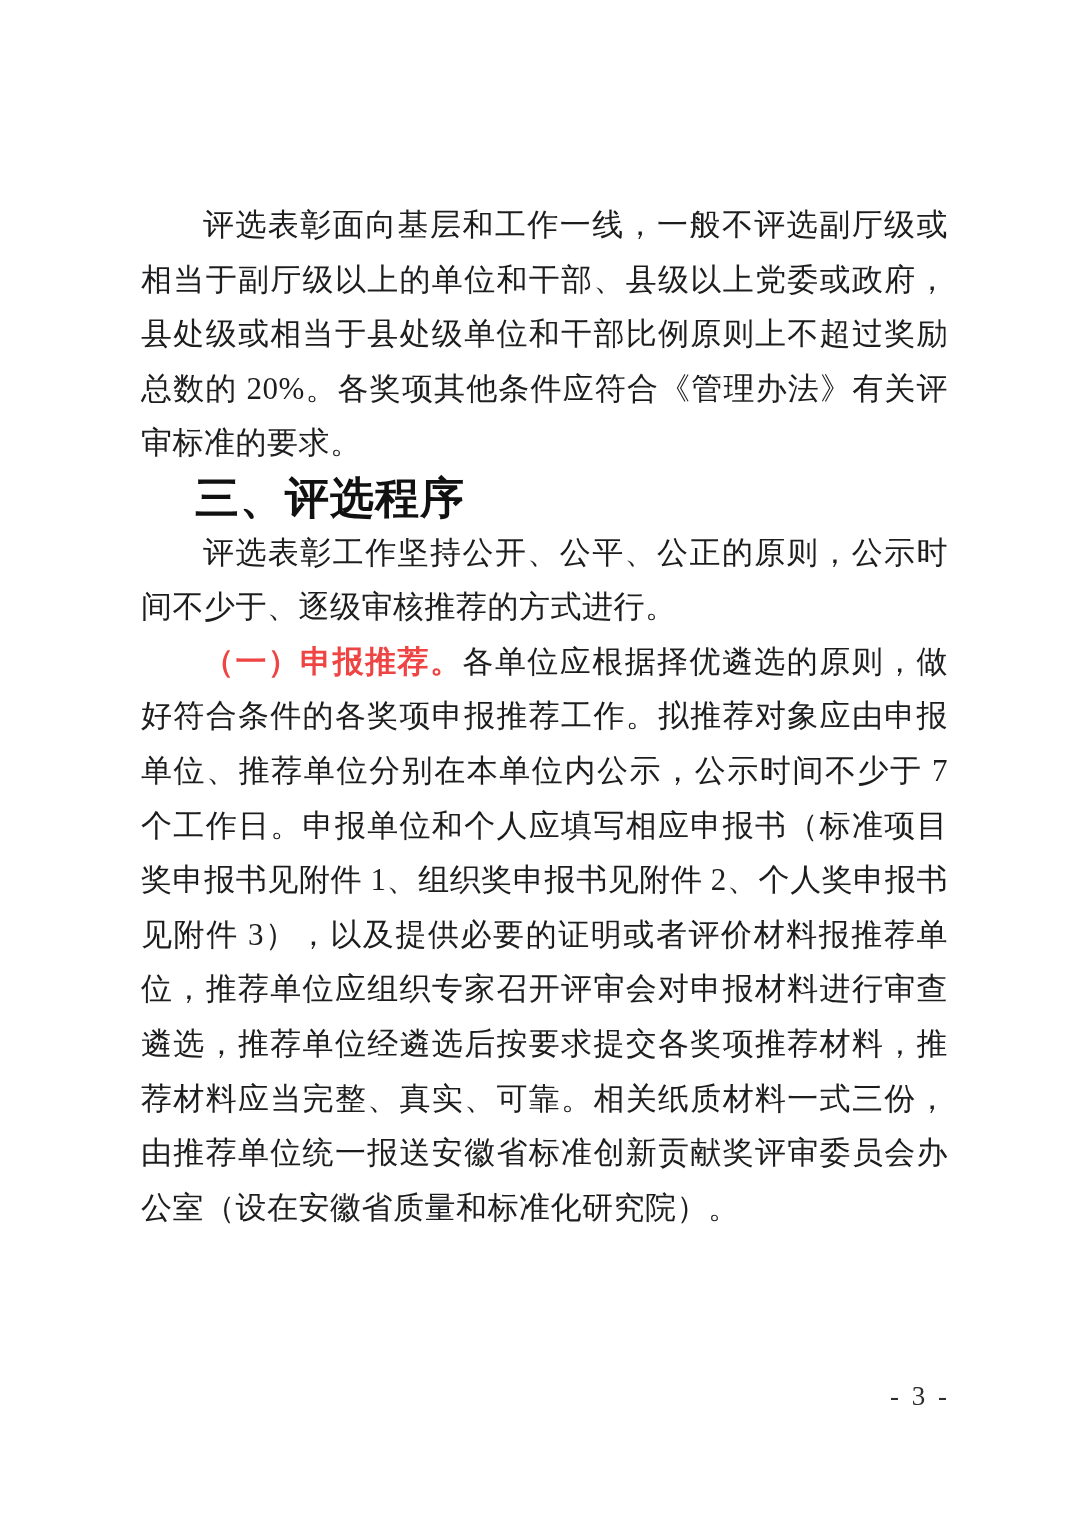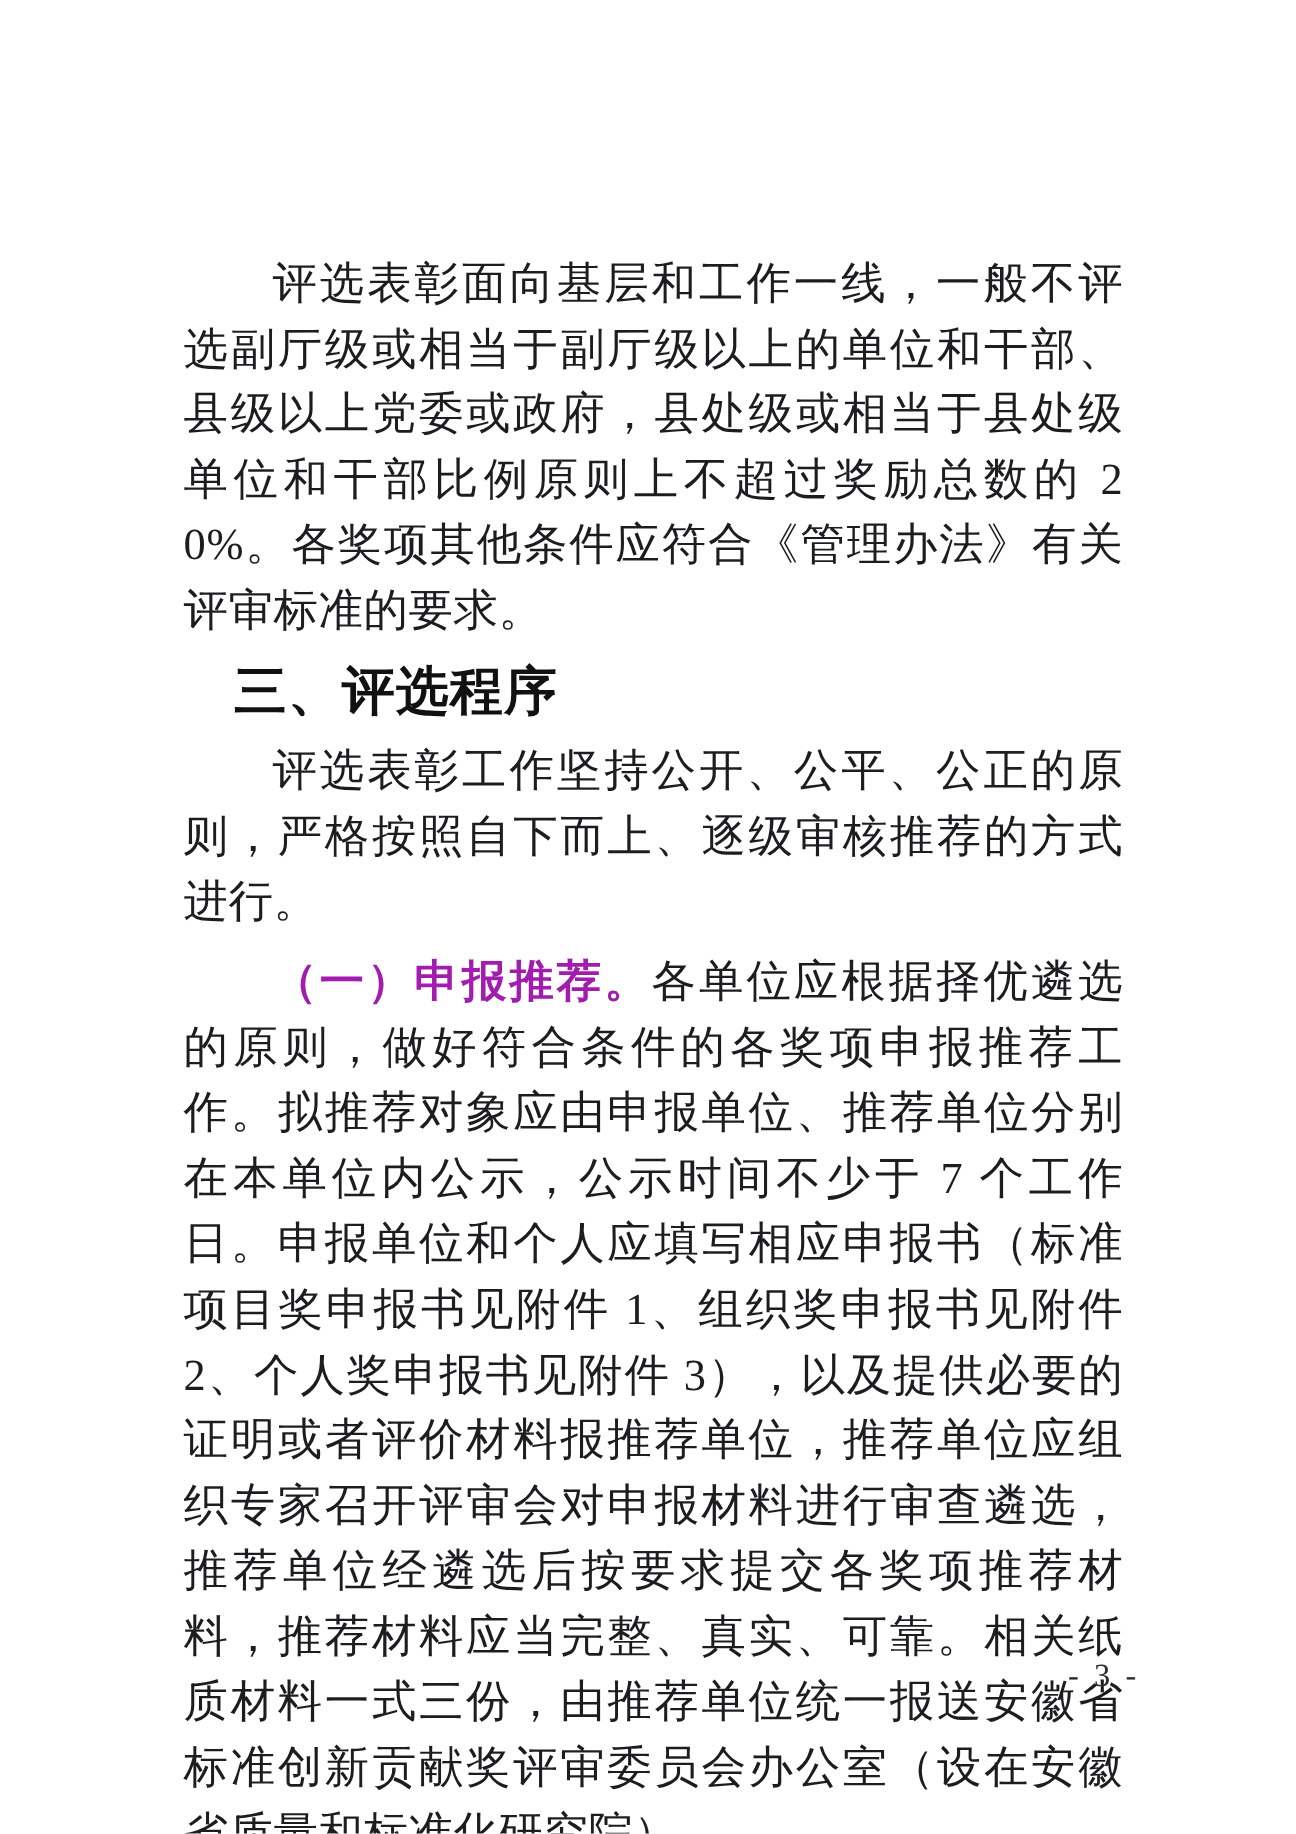--- a/index.html
+++ b/index.html
@@ -22,43 +22,43 @@
     height: 1528px;
     background: #ffffff;
   }
   .doc {
     position: absolute;
     top: 198px;
     left: 141px;
     width: 807px;
   }
   .para {
-    margin: 12px;
-    font-size: 37px;
+    margin: 0;
+    font-size: 31px;
     line-height: 54.6px;
     text-align: justify;
     text-justify: inter-character;
     text-indent: 2em;
     letter-spacing: 0.5px;
     color: #1d1d1f;
     word-break: break-all;
   }
   .heading {
     margin: 0;
     font-family: "Liberation Sans", "DejaVu Sans", sans-serif;
     font-weight: 700;
     font-size: 44px;
     line-height: 54.6px;
     text-indent: 54px;
     color: #111111;
     letter-spacing: 1px;
   }
   .lead {
     font-weight: 700;
-    color: #a21caf;
+    color: #ef4444;
   }
   .page-number {
     position: absolute;
     top: 1381px;
     right: 130px;
     font-size: 27px;
     line-height: 30px;
     letter-spacing: 3px;
     color: #2e2e30;
     font-family: "Liberation Serif", "DejaVu Serif", serif;
@@ -66,20 +66,20 @@
 </style>
 </head>
 <body>
 
 <div class="page">
   <main class="doc">
     <p class="para">评选表彰面向基层和工作一线，一般不评选副厅级或相当于副厅级以上的单位和干部、县级以上党委或政府，县处级或相当于县处级单位和干部比例原则上不超过奖励总数的 20%。各奖项其他条件应符合《管理办法》有关评审标准的要求。</p>
 
     <h2 class="heading">三、评选程序</h2>
 
-    <p class="para">评选表彰工作坚持公开、公平、公正的原则，严格按照自下而上、逐级审核推荐的方式进行。</p>
+    <p class="para">评选表彰工作坚持公开、公平、公正的原则，公示时间不少于、逐级审核推荐的方式进行。</p>
 
     <p class="para"><span class="lead">（一）申报推荐。</span><span>各单位应根据择优遴选的原则，做好符合条件的各奖项申报推荐工作。拟推荐对象应由申报单位、推荐单位分别在本单位内公示，公示时间不少于 7 个工作日。申报单位和个人应填写相应申报书（标准项目奖申报书见附件 1、组织奖申报书见附件 2、个人奖申报书见附件 3），以及提供必要的证明或者评价材料报推荐单位，推荐单位应组织专家召开评审会对申报材料进行审查遴选，推荐单位经遴选后按要求提交各奖项推荐材料，推荐材料应当完整、真实、可靠。相关纸质材料一式三份，由推荐单位统一报送安徽省标准创新贡献奖评审委员会办公室（设在安徽省质量和标准化研究院）。</span></p>
 
   </main>
 
   <footer class="page-number">- 3 -</footer>
 </div>
 
 </body></html>

